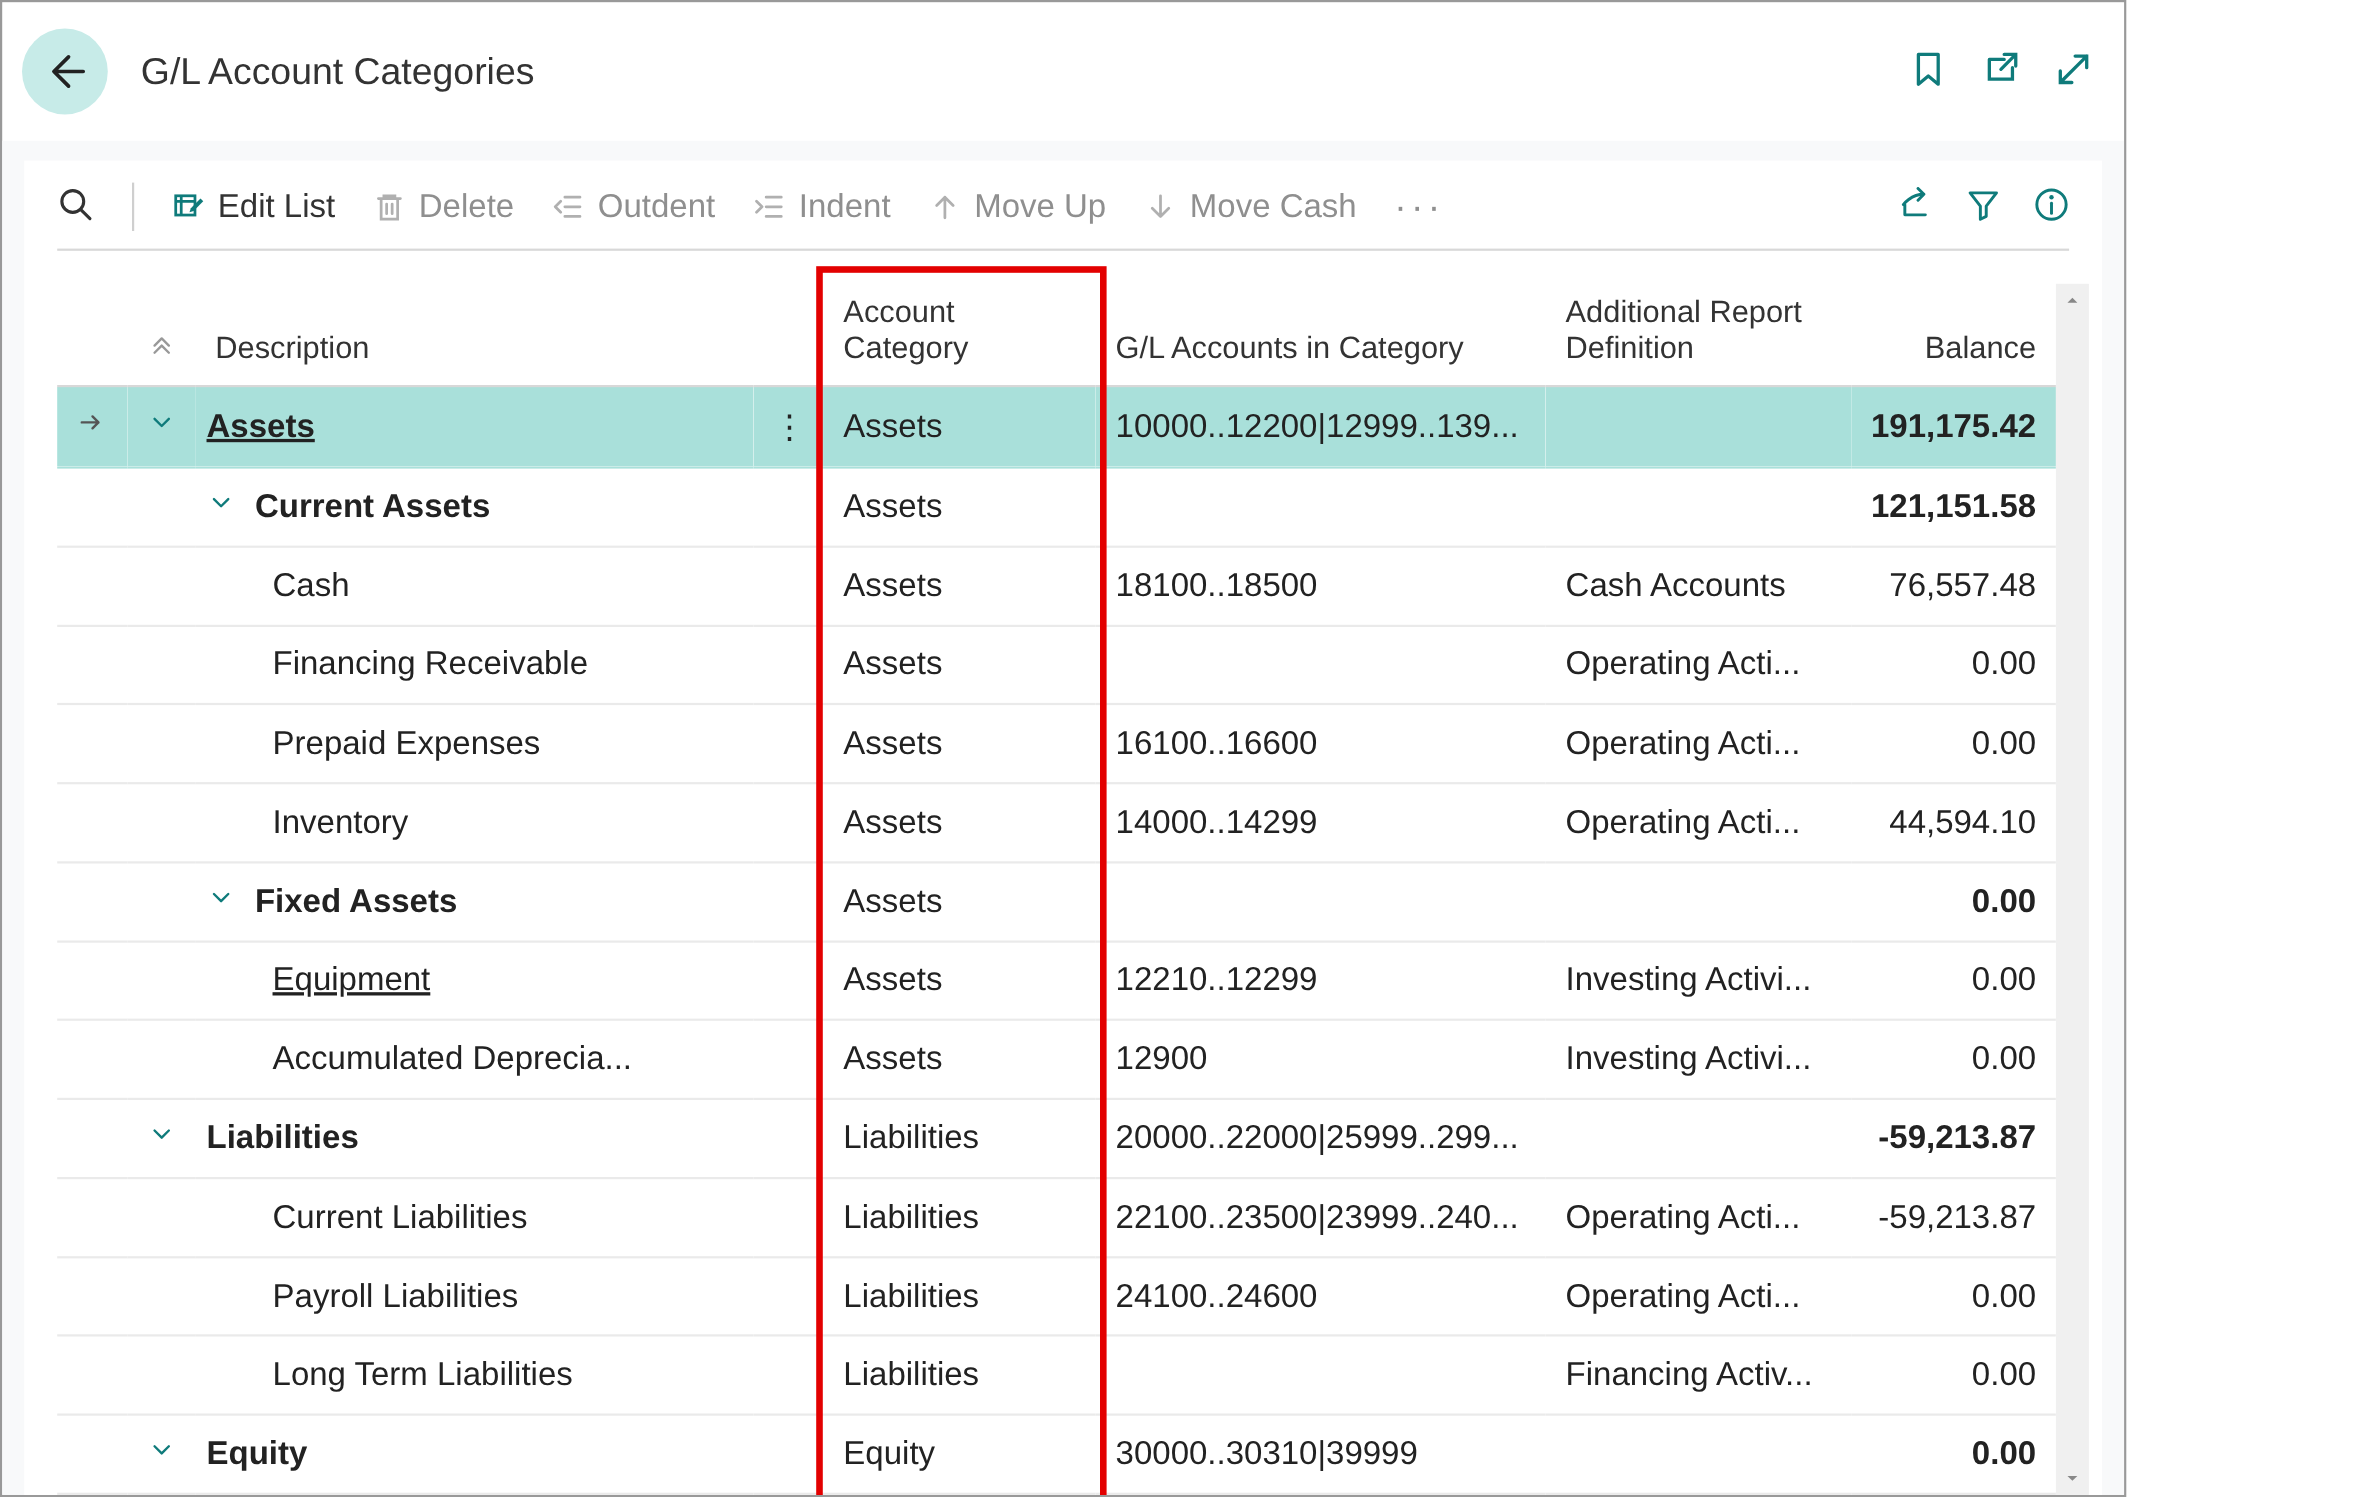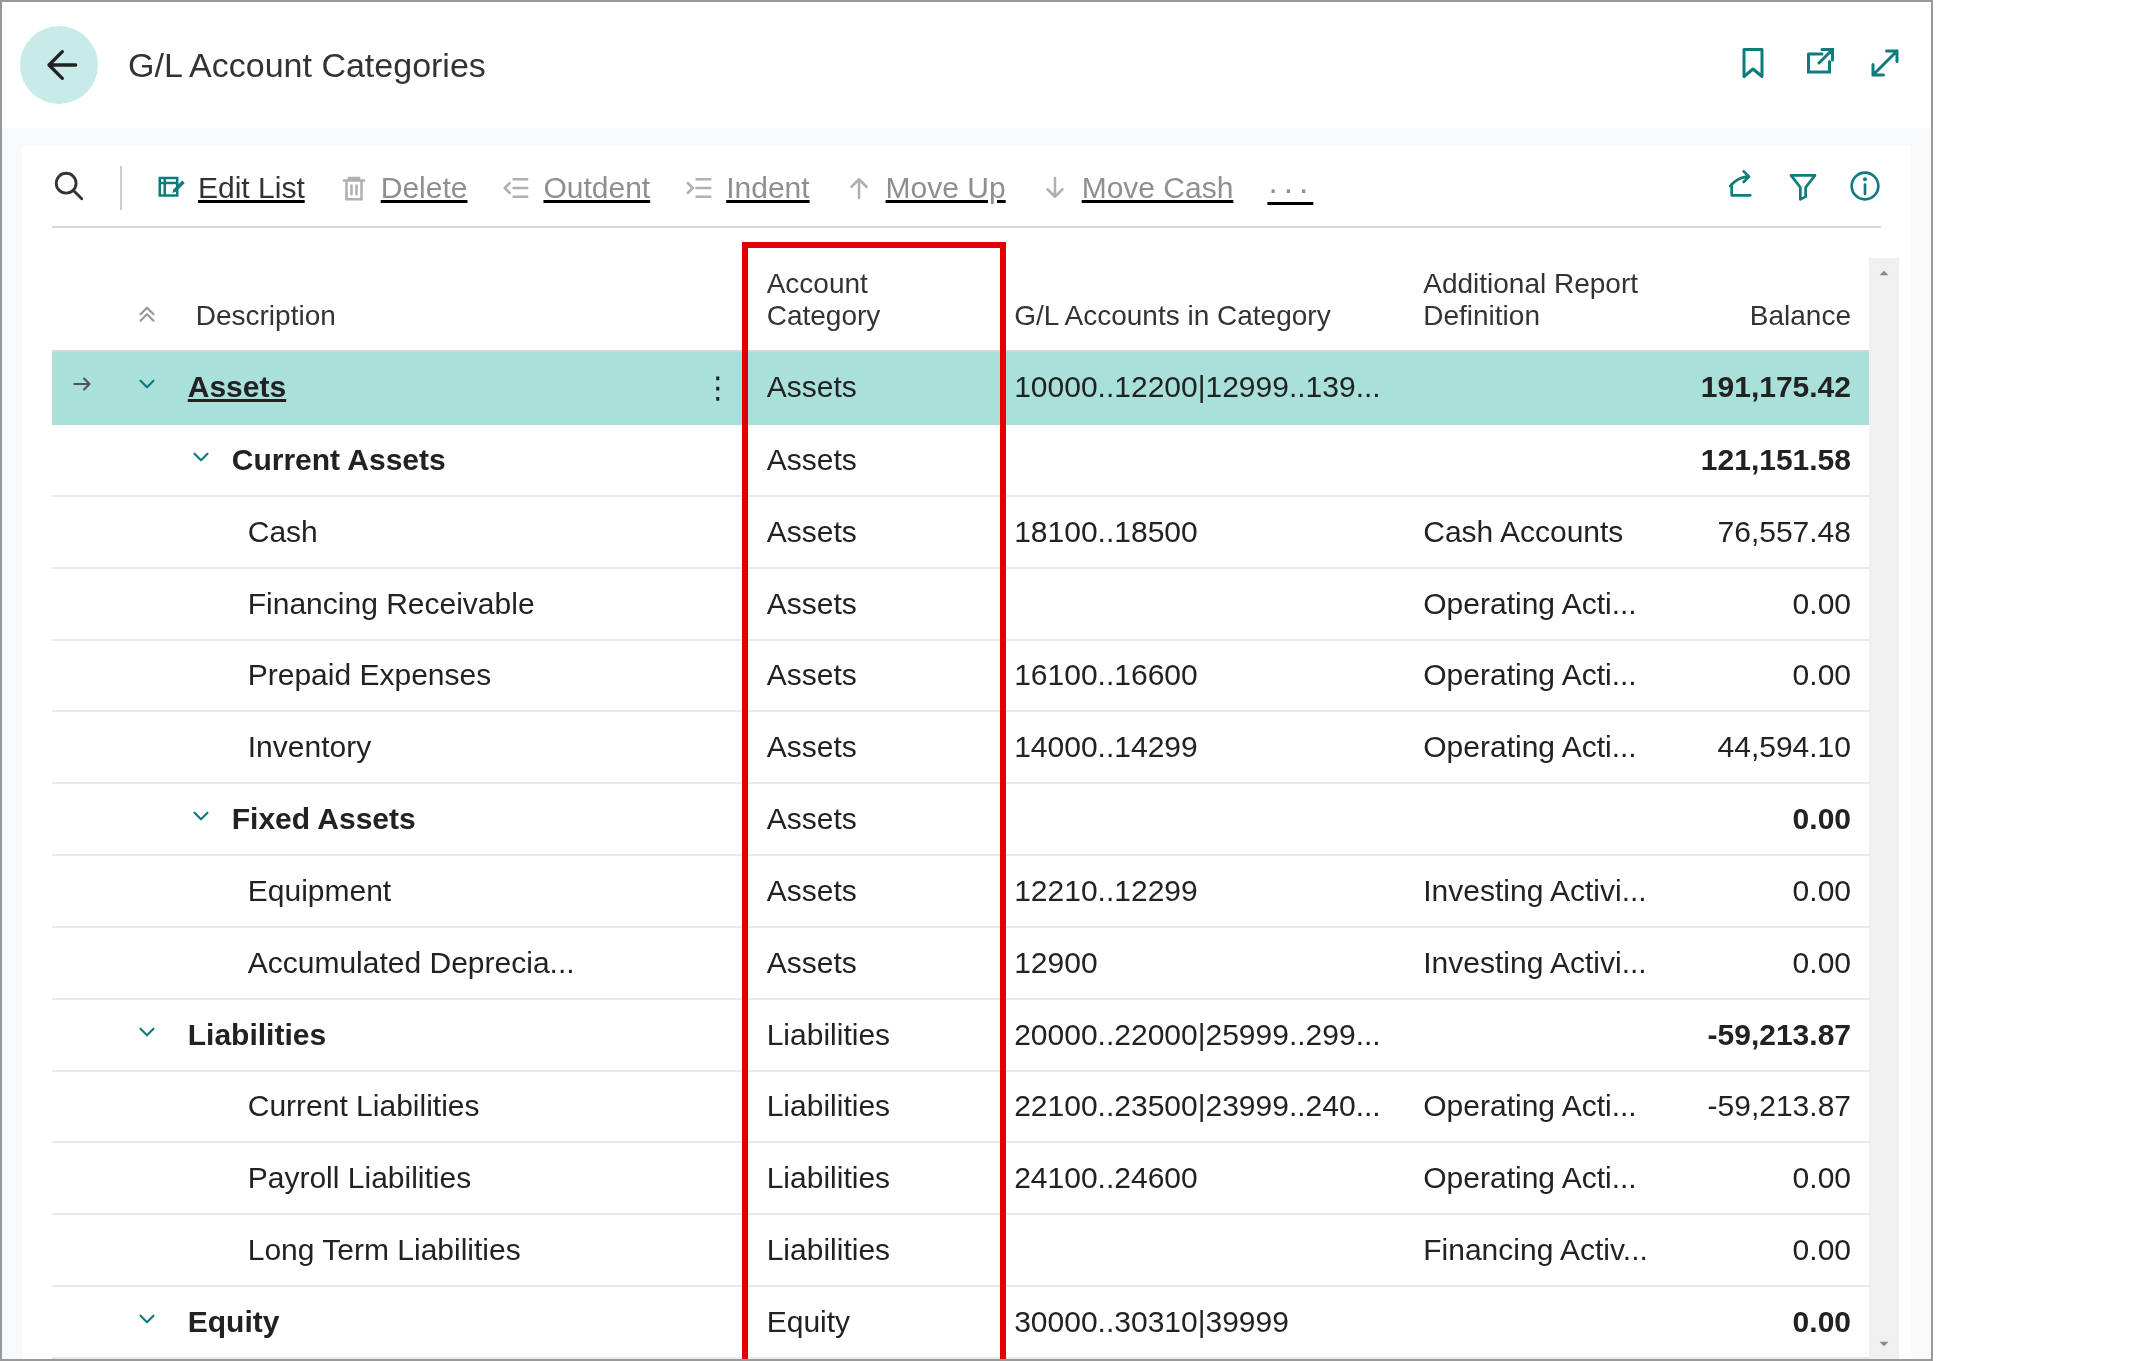--- a/index.html
+++ b/index.html
@@ -11,21 +11,21 @@
   .back-btn { width: 78px; height: 78px; border-radius: 50%; background: #c7ebe8; display: flex; align-items: center; justify-content: center; margin-right: 30px; }
   .back-btn svg { width: 40px; height: 40px; }
   .title { font-size: 34px; color: #333; flex: 1; }
   .hdr-actions { display: flex; gap: 30px; align-items: center; }
   .hdr-actions svg, .hdr-actions .ico { width: 36px; height: 36px; color: #0f7b7b; }
 
   
   .body { flex: 1; padding: 18px 20px 0 20px; background: #f8f9fa; display: flex; flex-direction: column; }
   .card { background: #fff; flex: 1; display: flex; flex-direction: column; }
 
-  .toolbar { display: flex; align-items: center; height: 82px; border-bottom: 2px solid #d8d8d8; margin: 0 30px; padding-top: 4px; text-decoration: underline; }
+  .toolbar { display: flex; align-items: center; height: 82px; border-bottom: 2px solid #d8d8d8; margin: 0 30px; padding-top: 4px; }
   .tb-left { display: flex; align-items: center; gap: 34px; flex: 1; }
   .tb-item { display: flex; align-items: center; gap: 12px; font-size: 30px; color: #8f8f8f; }
   .tb-item.enabled { color: #333; }
   .tb-sep { width: 2px; height: 44px; background: #cfcfcf; }
   .tb-item svg { width: 30px; height: 30px; }
   .tb-item.enabled svg { color: #0f7b7b; }
   .tb-item:not(.enabled) svg { color: #b0b0b0; }
   .tb-right { display: flex; align-items: center; gap: 30px; }
   .tb-right svg { width: 32px; height: 32px; color: #0f7b7b; }
   .tb-search svg { width: 34px; height: 34px; color: #333; }
@@ -305,21 +305,21 @@
                 <td>Assets</td>
                 <td></td>
                 <td></td>
                 <td class="right bold">0.00</td>
               </tr>
               <tr>
                 <td class="row-ind"></td>
                 <td class="chev-cell"></td>
                 <td class="desc">
                   <div class="desc-inner">
-                    <span style="padding-left: 70px;">Equipment</span>
+                    <span style="padding-left: 70px; text-decoration: underline;">Equipment</span>
                   </div>
                 </td>
                 <td class="row-menu"></td>
                 <td>Assets</td>
                 <td>12210..12299</td>
                 <td>Investing Activi...</td>
                 <td class="right">0.00</td>
               </tr>
               <tr>
                 <td class="row-ind"></td>

